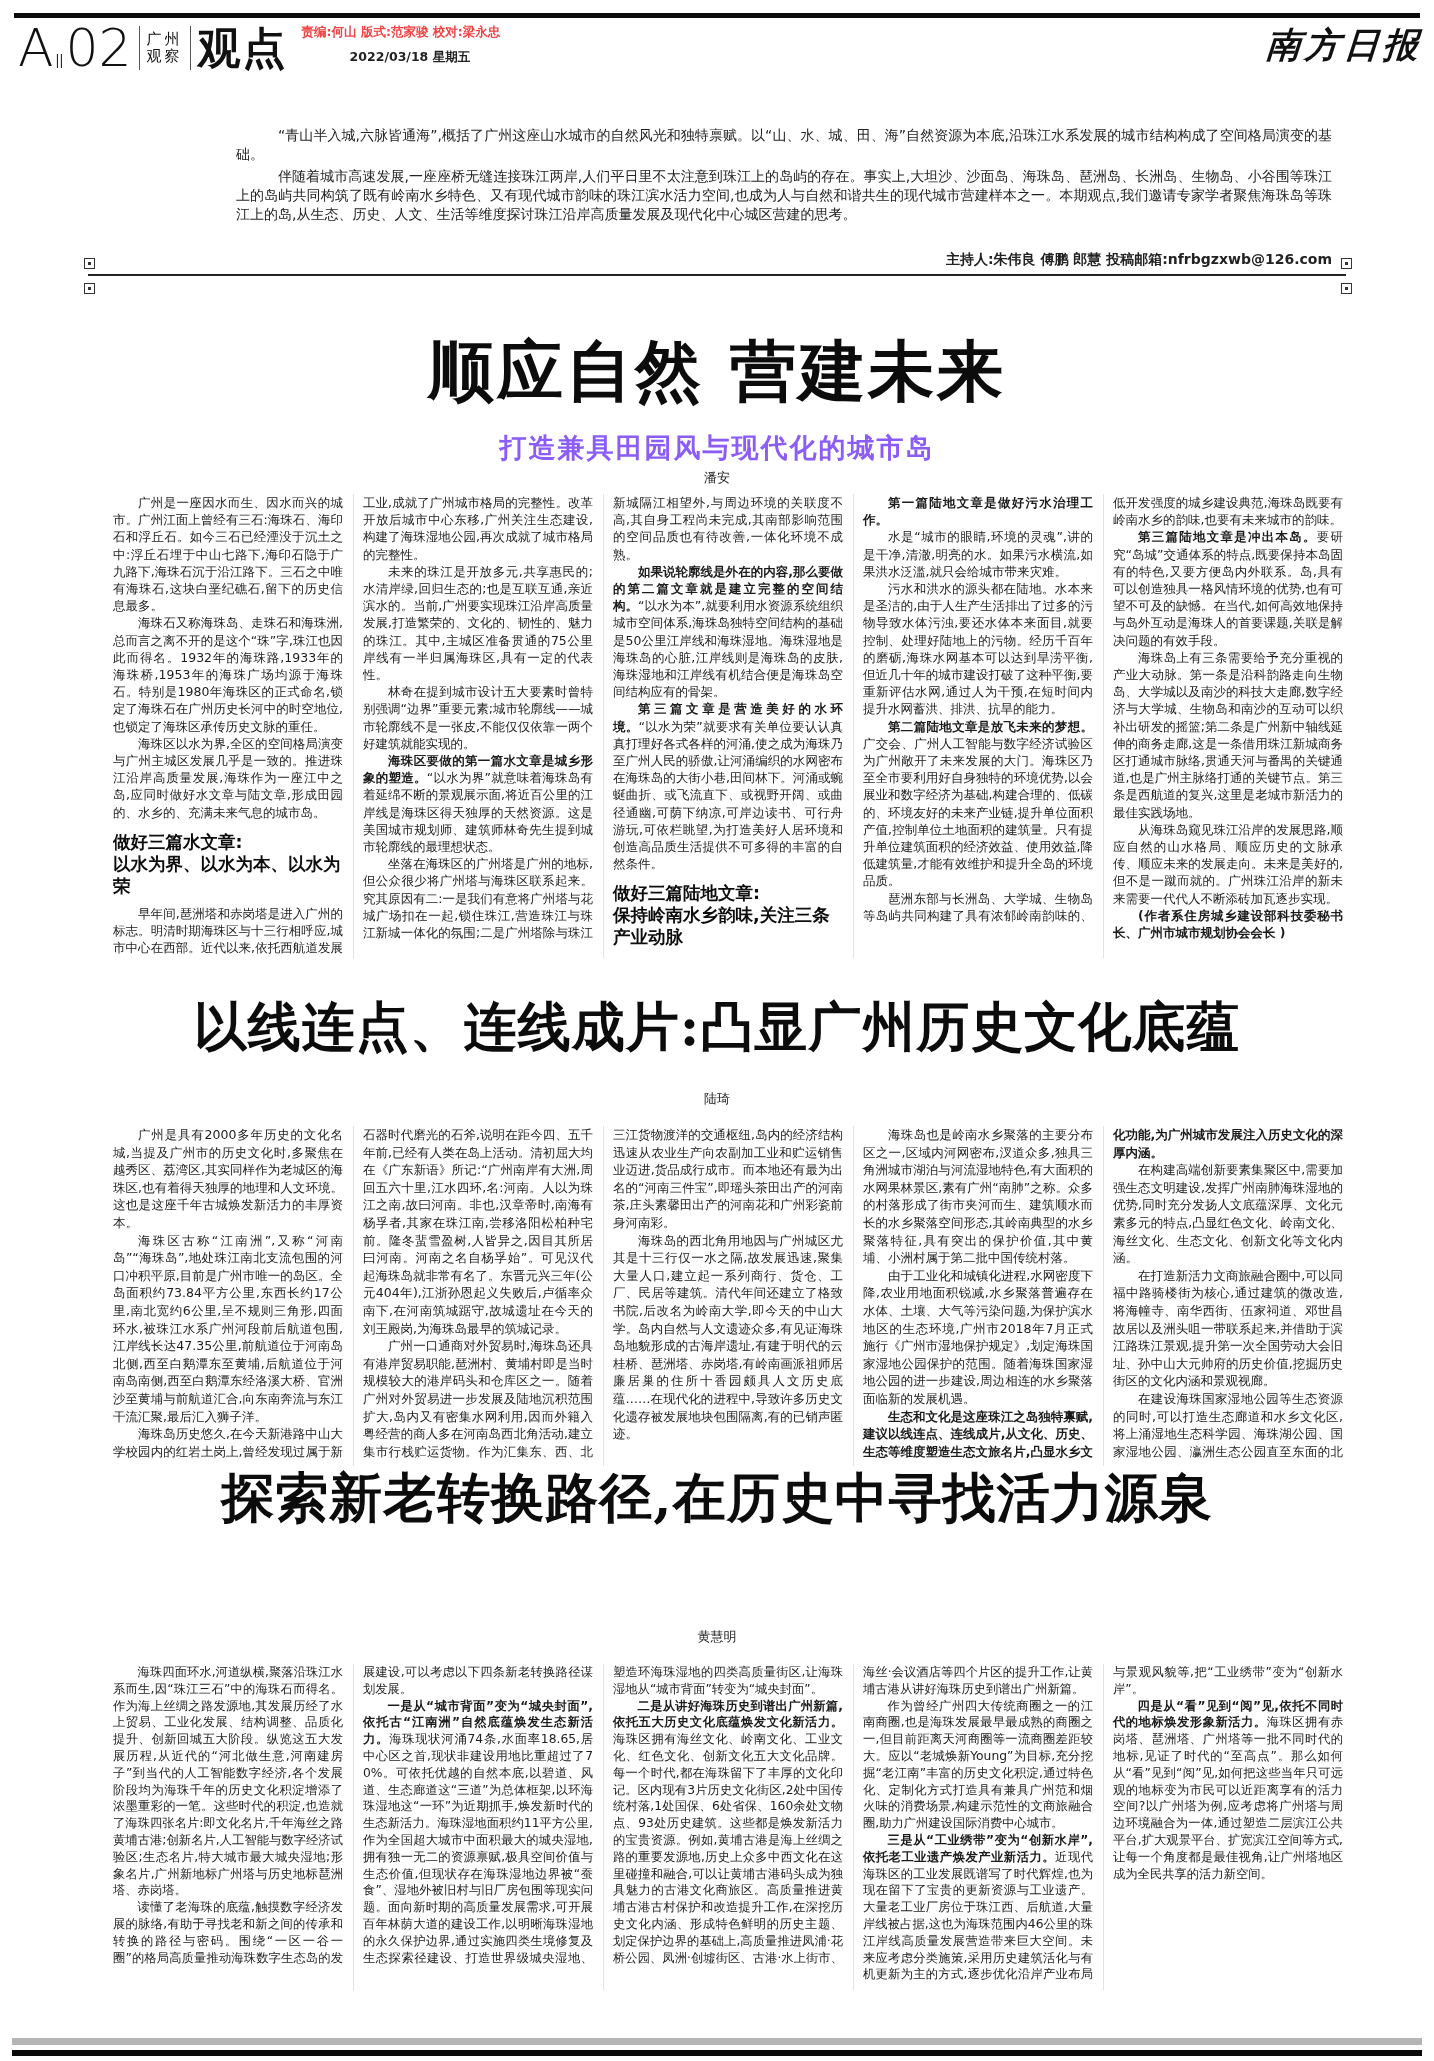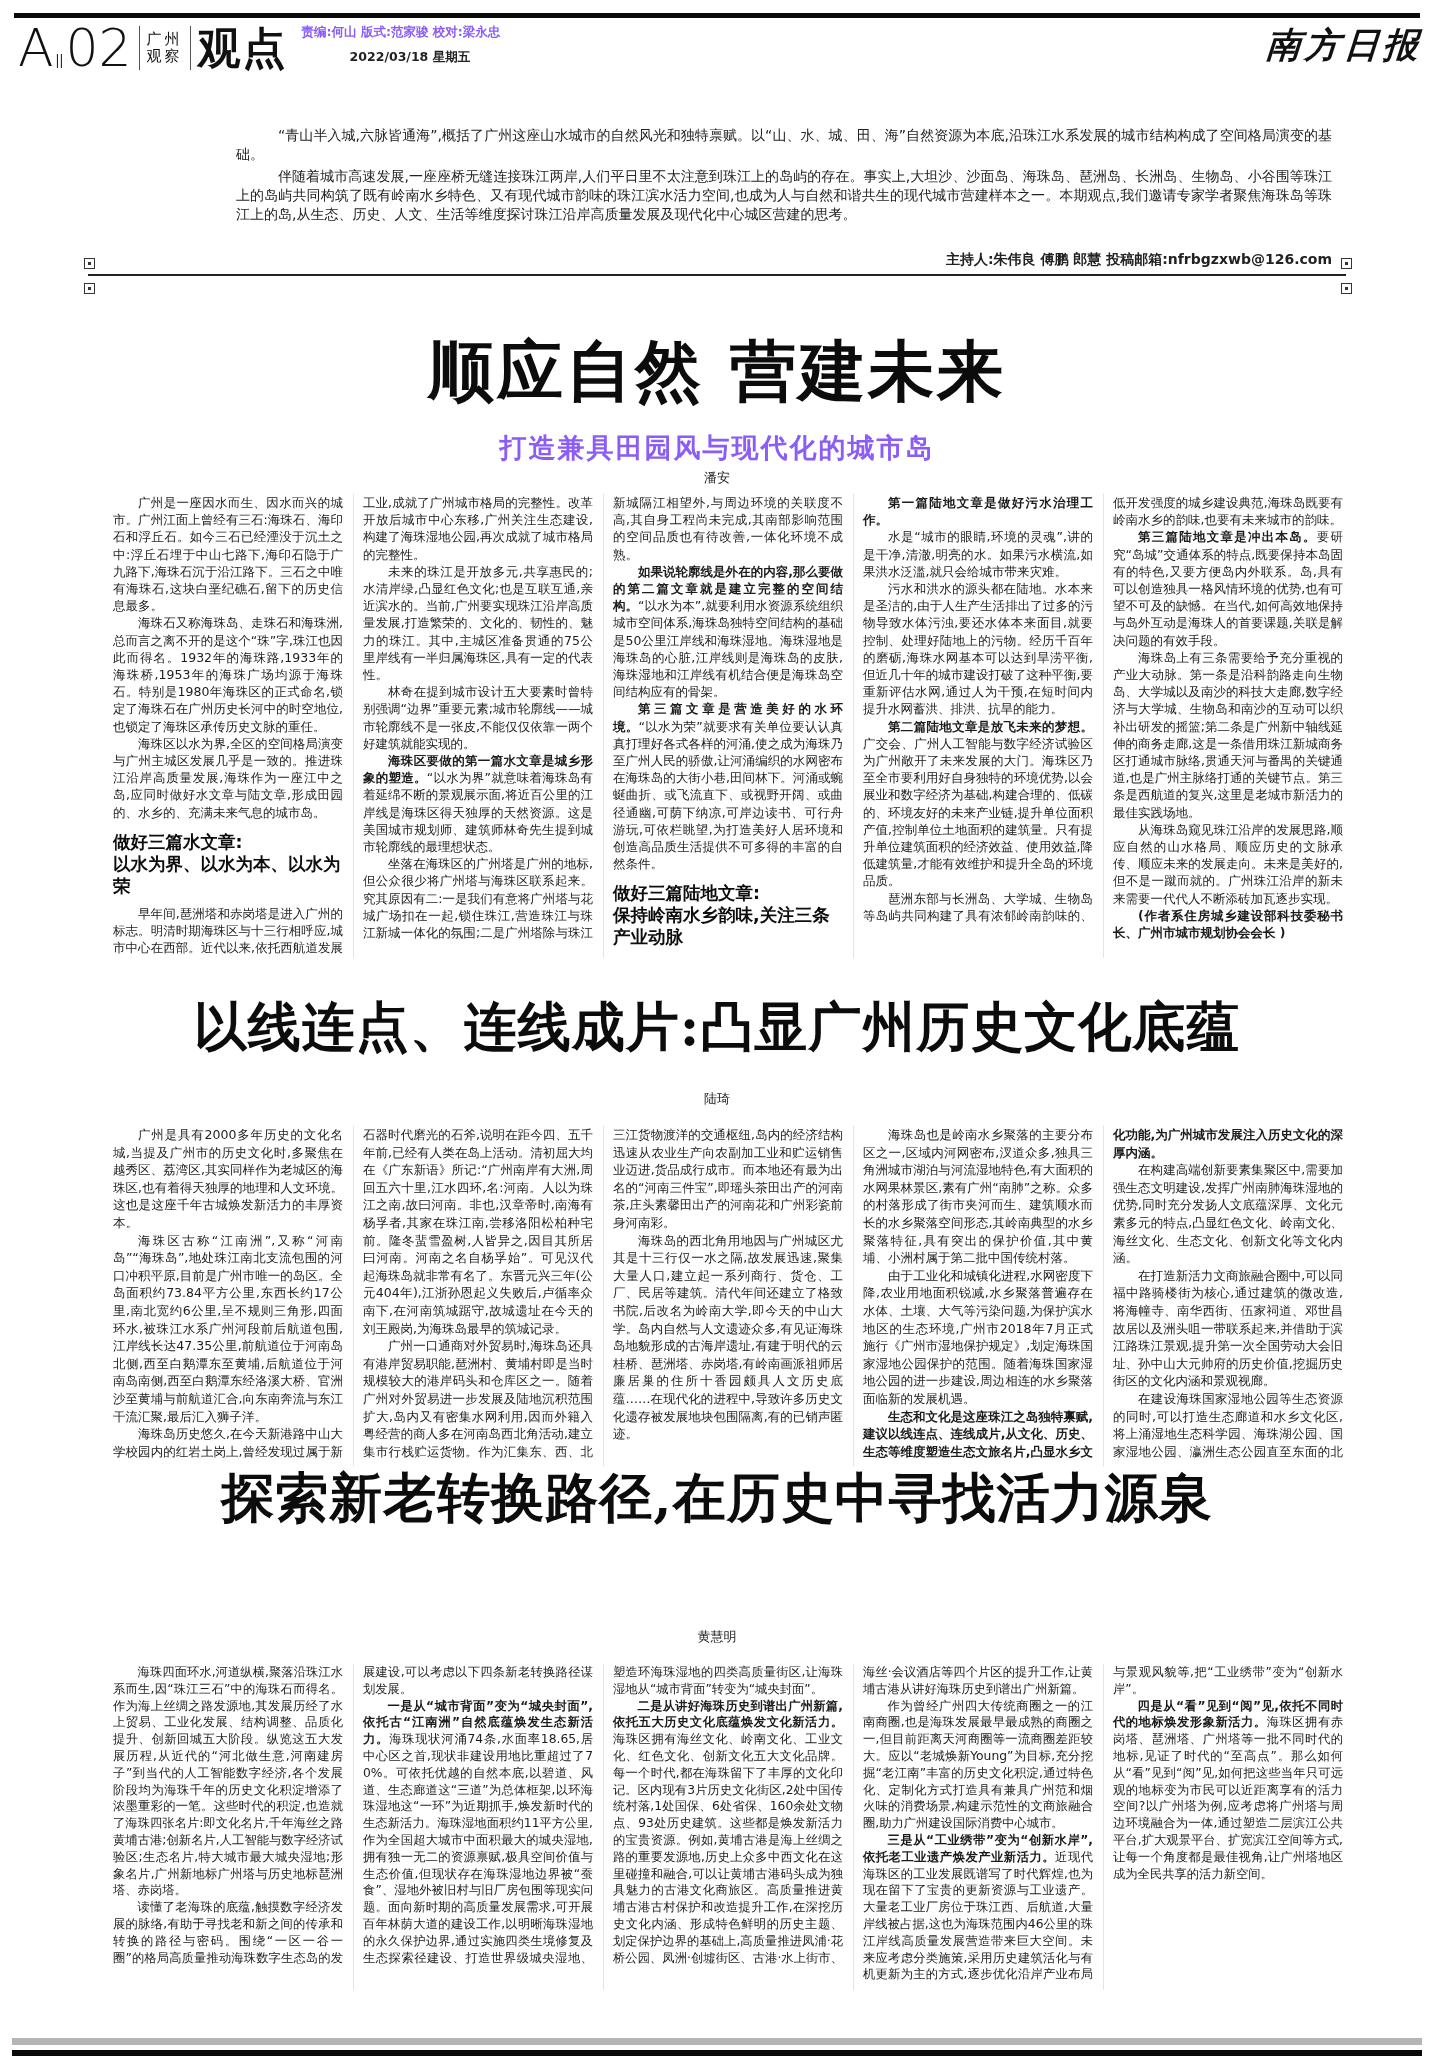--- a/index.html
+++ b/index.html
@@ -12,21 +12,21 @@
   
   .header{position:absolute;left:18px;top:22px;display:flex;align-items:center;}
   .pageno{font-family:"DejaVu Sans","Liberation Sans",sans-serif;font-weight:300;color:#111;
           display:flex;align-items:flex-end;line-height:1;}
   .pageno .big{font-size:52px;}
   .pageno .sub{font-size:20px;margin:0 1px 3px 1px;}
   .vsep{width:1px;height:44px;background:#555;margin:0 7px;}
   .sectionname{font-size:15px;line-height:17px;letter-spacing:3px;color:#111;text-align:center;}
   .colname{font-size:43px;font-weight:600;color:#111;line-height:1;letter-spacing:2px;}
   .credits{margin-left:14px;align-self:flex-start;margin-top:2px;}
-  .credits .l1{font-size:12.5px;font-weight:700;color:#8b5cf6;}
+  .credits .l1{font-size:12.5px;font-weight:700;color:#ef4444;}
   .credits .l2{font-size:12.5px;font-weight:700;color:#222;margin-top:8px;margin-left:48px;}
   .masthead{position:absolute;right:12px;top:22px;width:190px;text-align:right;
             font-family:"DejaVu Serif","Liberation Serif",serif;font-style:italic;font-weight:700;
             font-size:35px;color:#111;letter-spacing:4px;transform:skewX(-4deg);}
 
   
   .intro{position:absolute;left:220px;top:126px;width:1112px;font-size:14px;line-height:19px;
          text-align:justify;word-break:break-all;color:#222;}
   .intro p{margin:0 0 3px 16px;text-indent:3em;}
   .hostline{text-align:right;font-weight:700;margin-top:26px;text-indent:0;font-size:14px;}
@@ -103,21 +103,21 @@
 
   <div class="atitle t1">顺应自然 营建未来</div>
   <div class="asub">打造兼具田园风与现代化的城市岛</div>
   <div class="aauthor au1">潘安</div>
   <div class="article-body b1">
       <p class="para">广州是一座因水而生、因水而兴的城市。广州江面上曾经有三石:海珠石、海印石和浮丘石。如今三石已经湮没于沉土之中:浮丘石埋于中山七路下,海印石隐于广九路下,海珠石沉于沿江路下。三石之中唯有海珠石,这块白垩纪礁石,留下的历史信息最多。</p>
       <p class="para">海珠石又称海珠岛、走珠石和海珠洲,总而言之离不开的是这个“珠”字,珠江也因此而得名。1932年的海珠路,1933年的海珠桥,1953年的海珠广场均源于海珠石。特别是1980年海珠区的正式命名,锁定了海珠石在广州历史长河中的时空地位,也锁定了海珠区承传历史文脉的重任。</p>
       <p class="para">海珠区以水为界,全区的空间格局演变与广州主城区发展几乎是一致的。推进珠江沿岸高质量发展,海珠作为一座江中之岛,应同时做好水文章与陆文章,形成田园的、水乡的、充满未来气息的城市岛。</p>
       <div class="subhead">做好三篇水文章:<br>以水为界、以水为本、以水为荣</div>
       <p class="para">早年间,琶洲塔和赤岗塔是进入广州的标志。明清时期海珠区与十三行相呼应,城市中心在西部。近代以来,依托西航道发展工业,成就了广州城市格局的完整性。改革开放后城市中心东移,广州关注生态建设,构建了海珠湿地公园,再次成就了城市格局的完整性。</p>
-      <p class="para">未来的珠江是开放多元,共享惠民的;水清岸绿,凸显红色文化;也是互联互通,亲近滨水的。当前,广州要实现珠江沿岸高质量发展,打造繁荣的、文化的、韧性的、魅力的珠江。其中,主城区准备贯通的75公里岸线有一半归属海珠区,具有一定的代表性。</p>
+      <p class="para">未来的珠江是开放多元,共享惠民的;水清岸绿,回归生态的;也是互联互通,亲近滨水的。当前,广州要实现珠江沿岸高质量发展,打造繁荣的、文化的、韧性的、魅力的珠江。其中,主城区准备贯通的75公里岸线有一半归属海珠区,具有一定的代表性。</p>
       <p class="para">林奇在提到城市设计五大要素时曾特别强调“边界”重要元素;城市轮廓线——城市轮廓线不是一张皮,不能仅仅依靠一两个好建筑就能实现的。</p>
       <p class="para"><b class="lead">海珠区要做的第一篇水文章是城乡形象的塑造。</b>“以水为界”就意味着海珠岛有着延绵不断的景观展示面,将近百公里的江岸线是海珠区得天独厚的天然资源。这是美国城市规划师、建筑师林奇先生提到城市轮廓线的最理想状态。</p>
       <p class="para">坐落在海珠区的广州塔是广州的地标,但公众很少将广州塔与海珠区联系起来。究其原因有二:一是我们有意将广州塔与花城广场扣在一起,锁住珠江,营造珠江与珠江新城一体化的氛围;二是广州塔除与珠江新城隔江相望外,与周边环境的关联度不高,其自身工程尚未完成,其南部影响范围的空间品质也有待改善,一体化环境不成熟。</p>
       <p class="para"><b class="lead">如果说轮廓线是外在的内容,那么要做的第二篇文章就是建立完整的空间结构。</b>“以水为本”,就要利用水资源系统组织城市空间体系,海珠岛独特空间结构的基础是50公里江岸线和海珠湿地。海珠湿地是海珠岛的心脏,江岸线则是海珠岛的皮肤,海珠湿地和江岸线有机结合便是海珠岛空间结构应有的骨架。</p>
       <p class="para"><b class="lead">第三篇文章是营造美好的水环境。</b>“以水为荣”就要求有关单位要认认真真打理好各式各样的河涌,使之成为海珠乃至广州人民的骄傲,让河涌编织的水网密布在海珠岛的大街小巷,田间林下。河涌或蜿蜒曲折、或飞流直下、或视野开阔、或曲径通幽,可荫下纳凉,可岸边读书、可行舟游玩,可依栏眺望,为打造美好人居环境和创造高品质生活提供不可多得的丰富的自然条件。</p>
       <div class="subhead">做好三篇陆地文章:<br>保持岭南水乡韵味,关注三条产业动脉</div>
       <p class="para"><b class="lead">第一篇陆地文章是做好污水治理工作。</b></p>
       <p class="para">水是“城市的眼睛,环境的灵魂”,讲的是干净,清澈,明亮的水。如果污水横流,如果洪水泛滥,就只会给城市带来灾难。</p>
       <p class="para">污水和洪水的源头都在陆地。水本来是圣洁的,由于人生产生活排出了过多的污物导致水体污浊,要还水体本来面目,就要控制、处理好陆地上的污物。经历千百年的磨砺,海珠水网基本可以达到旱涝平衡,但近几十年的城市建设打破了这种平衡,要重新评估水网,通过人为干预,在短时间内提升水网蓄洪、排洪、抗旱的能力。</p>
       <p class="para"><b class="lead">第二篇陆地文章是放飞未来的梦想。</b>广交会、广州人工智能与数字经济试验区为广州敞开了未来发展的大门。海珠区乃至全市要利用好自身独特的环境优势,以会展业和数字经济为基础,构建合理的、低碳的、环境友好的未来产业链,提升单位面积产值,控制单位土地面积的建筑量。只有提升单位建筑面积的经济效益、使用效益,降低建筑量,才能有效维护和提升全岛的环境品质。</p>

